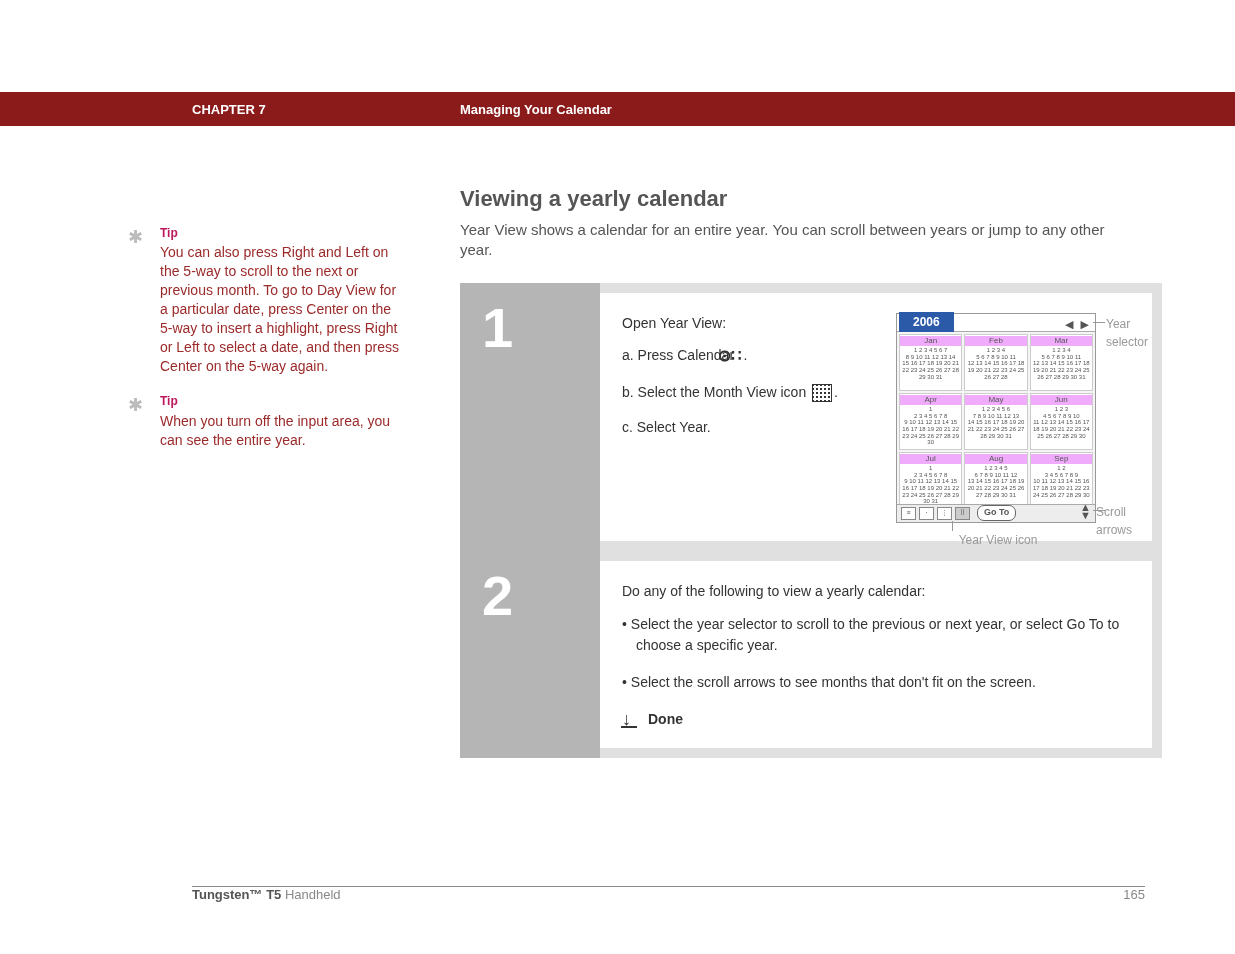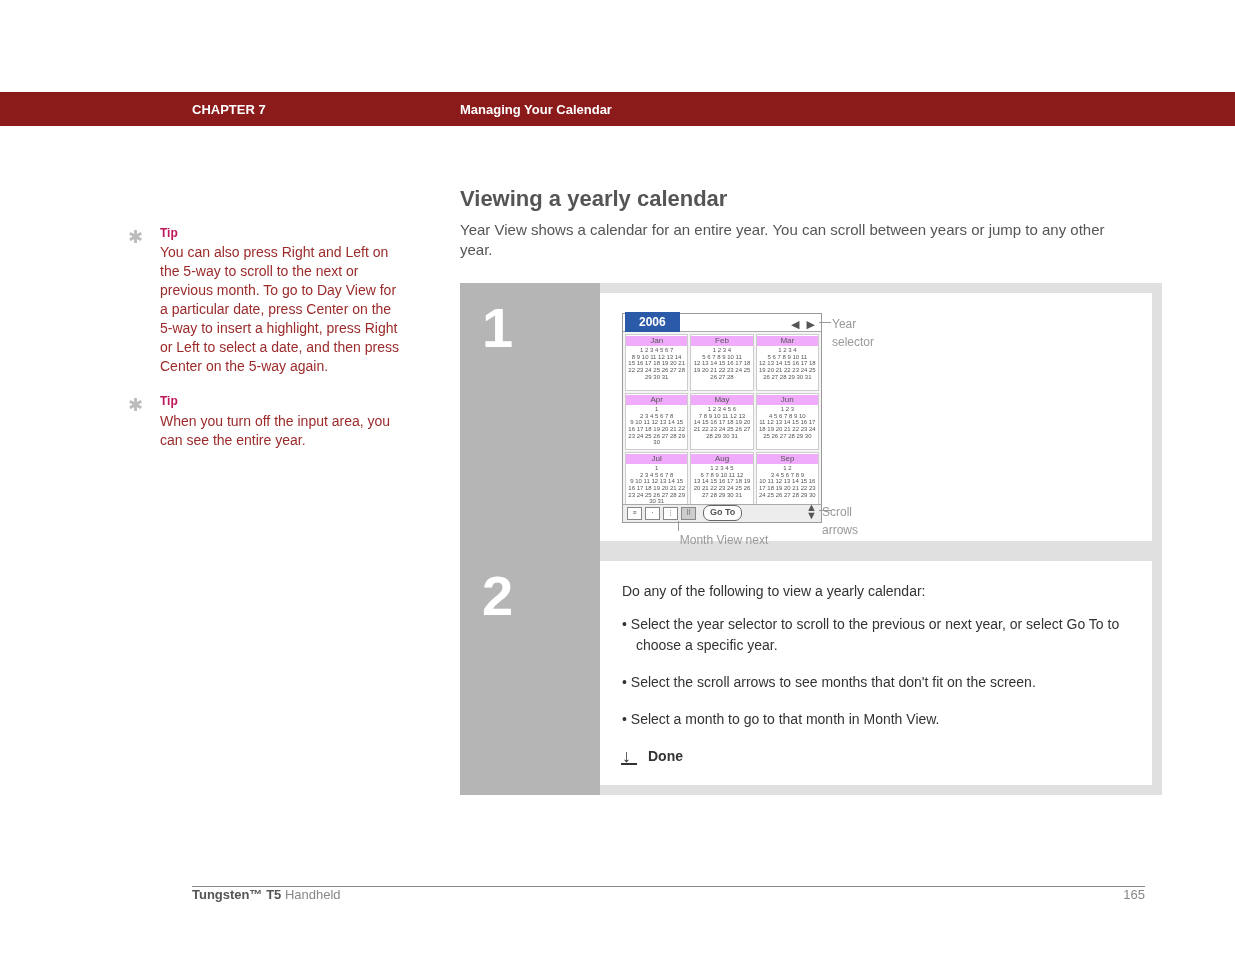--- a/index.html
+++ b/index.html
@@ -302,20 +302,32 @@
 <div class="main-column">
   <h2 class="main-heading">Viewing a yearly calendar</h2>
   <div class="main-intro">Year View shows a calendar for an entire year. You can scroll between years or jump to any other year.</div>
 
   <div class="steps-box">
 
     <div class="step-row">
       <div class="step-num-cell">1</div>
       <div class="step-body-cell">
         <div class="step1-body">
+          <div class="step1-text">
+            <div class="line1">Open Year View:</div>
+            <ul class="sublist">
+              <li>
+                <span>a.  Press Calendar </span><span class="icon-clock">⊙∷</span><span>.</span>
+              </li>
+              <li>
+                <span>b.  Select the Month View icon </span><span class="icon-monthview"></span><span>.</span>
+              </li>
+              <li>c.  Select Year.</li>
+            </ul>
+          </div>
           <div style="position:relative;">
             <div class="calendar-shot">
               <div class="cal-year-bar">
                 <span class="cal-year">2006</span>
                 <span class="cal-arrows">◀ ▶</span>
               </div>
               <div class="cal-months">
                 <div class="cal-month">
                     <div class="cal-month-name">Jan</div>
                     <div style="white-space:pre-line">1 2 3 4 5 6 7
@@ -398,35 +410,34 @@
                 <div class="cal-view-btn sel">⠿</div>
                 <div class="cal-goto">Go To</div>
                 <div class="cal-scroll">▲<br>▼</div>
               </div>
             </div>
 
             <div class="annot" style="left:210px; top:2px;">Year selector</div>
             <div class="annot-line" style="left:197px; top:9px; width:12px; height:1px;"></div>
             <div class="annot" style="left:200px; top:190px;">Scroll arrows</div>
             <div class="annot-line" style="left:197px; top:197px; width:12px; height:1px;"></div>
-            <div class="annot" style="left:32px; top:218px; width:140px; text-align:center;">Month View next</div>
+            <div class="annot" style="left:32px; top:218px; width:140px; text-align:center;">Year View icon</div>
             <div class="annot-line" style="left:56px; top:208px; width:1px; height:10px;"></div>
           </div>
         </div>
       </div>
     </div>
 
     <div class="step-row">
       <div class="step-num-cell">2</div>
       <div class="step-body-cell step2-body">
         <div>Do any of the following to view a yearly calendar:</div>
         <ul>
           <li>Select the year selector to scroll to the previous or next year, or select Go To to choose a specific year.</li>
           <li>Select the scroll arrows to see months that don't fit on the screen.</li>
-          <li>Select a month to go to that month in Month View.</li>
         </ul>
         <div class="done-row">
           <span class="done-arrow"></span>
           <span class="done-text">Done</span>
         </div>
       </div>
     </div>
   </div>
 </div>
 

